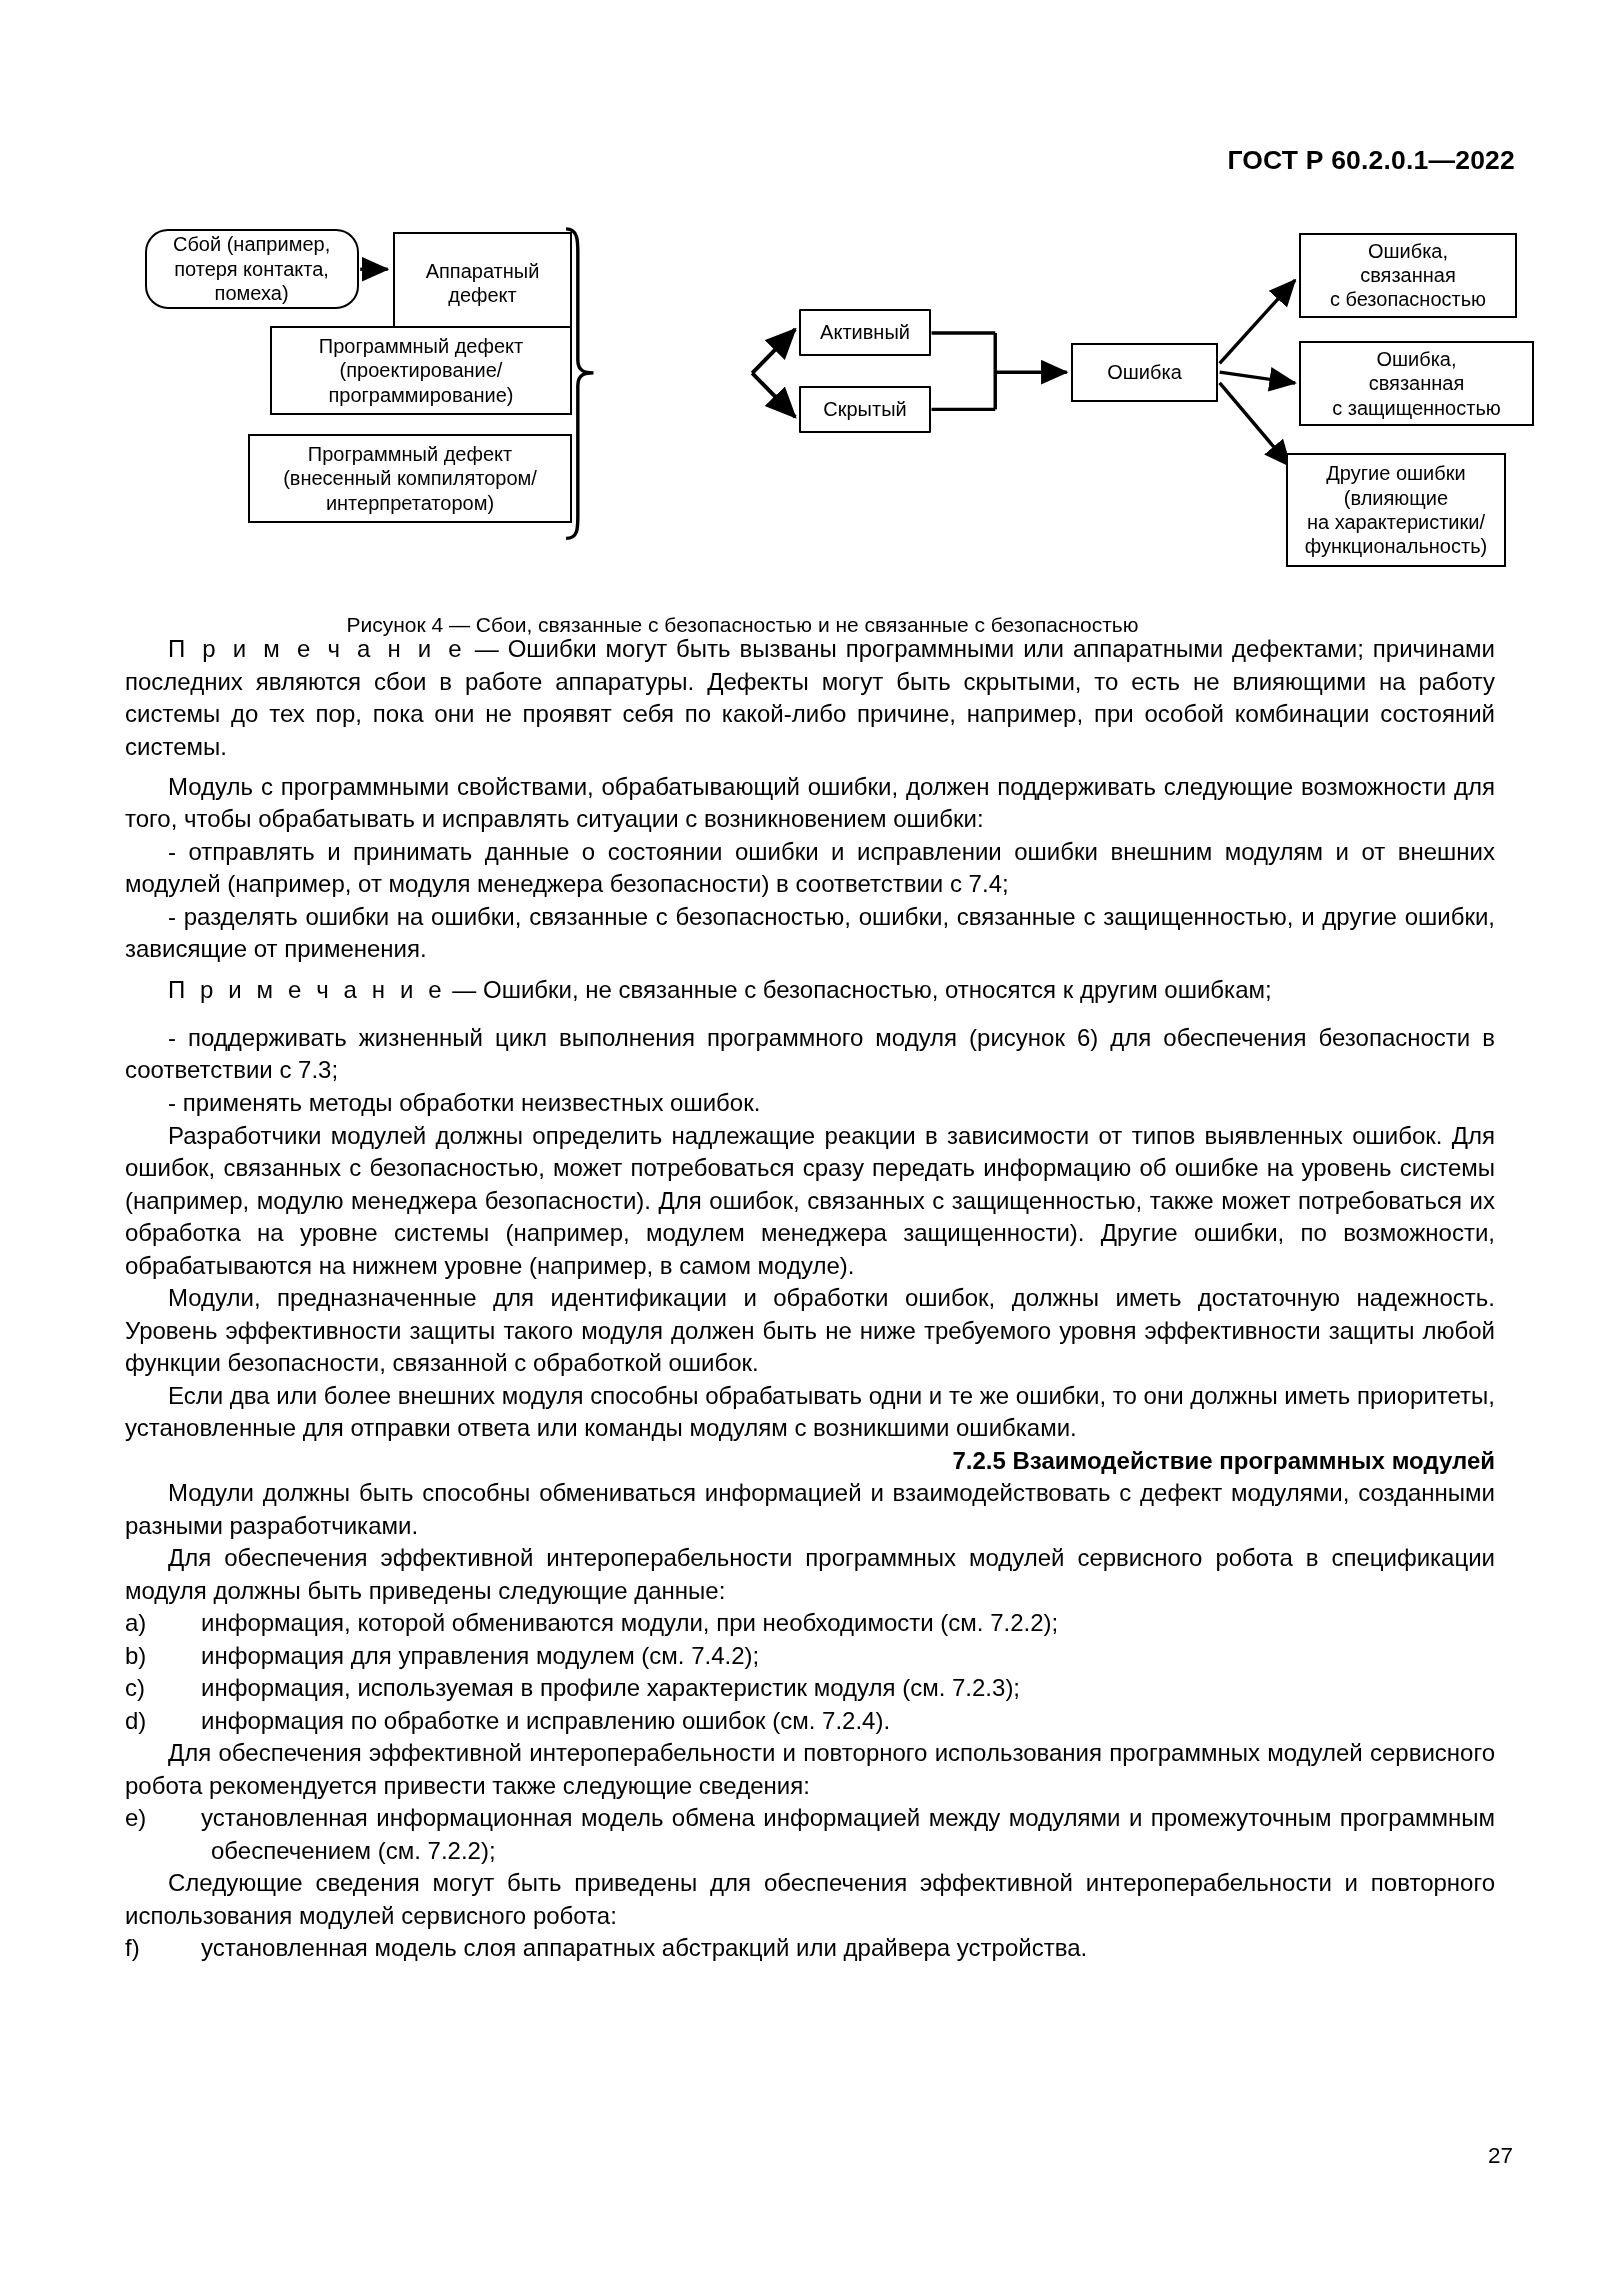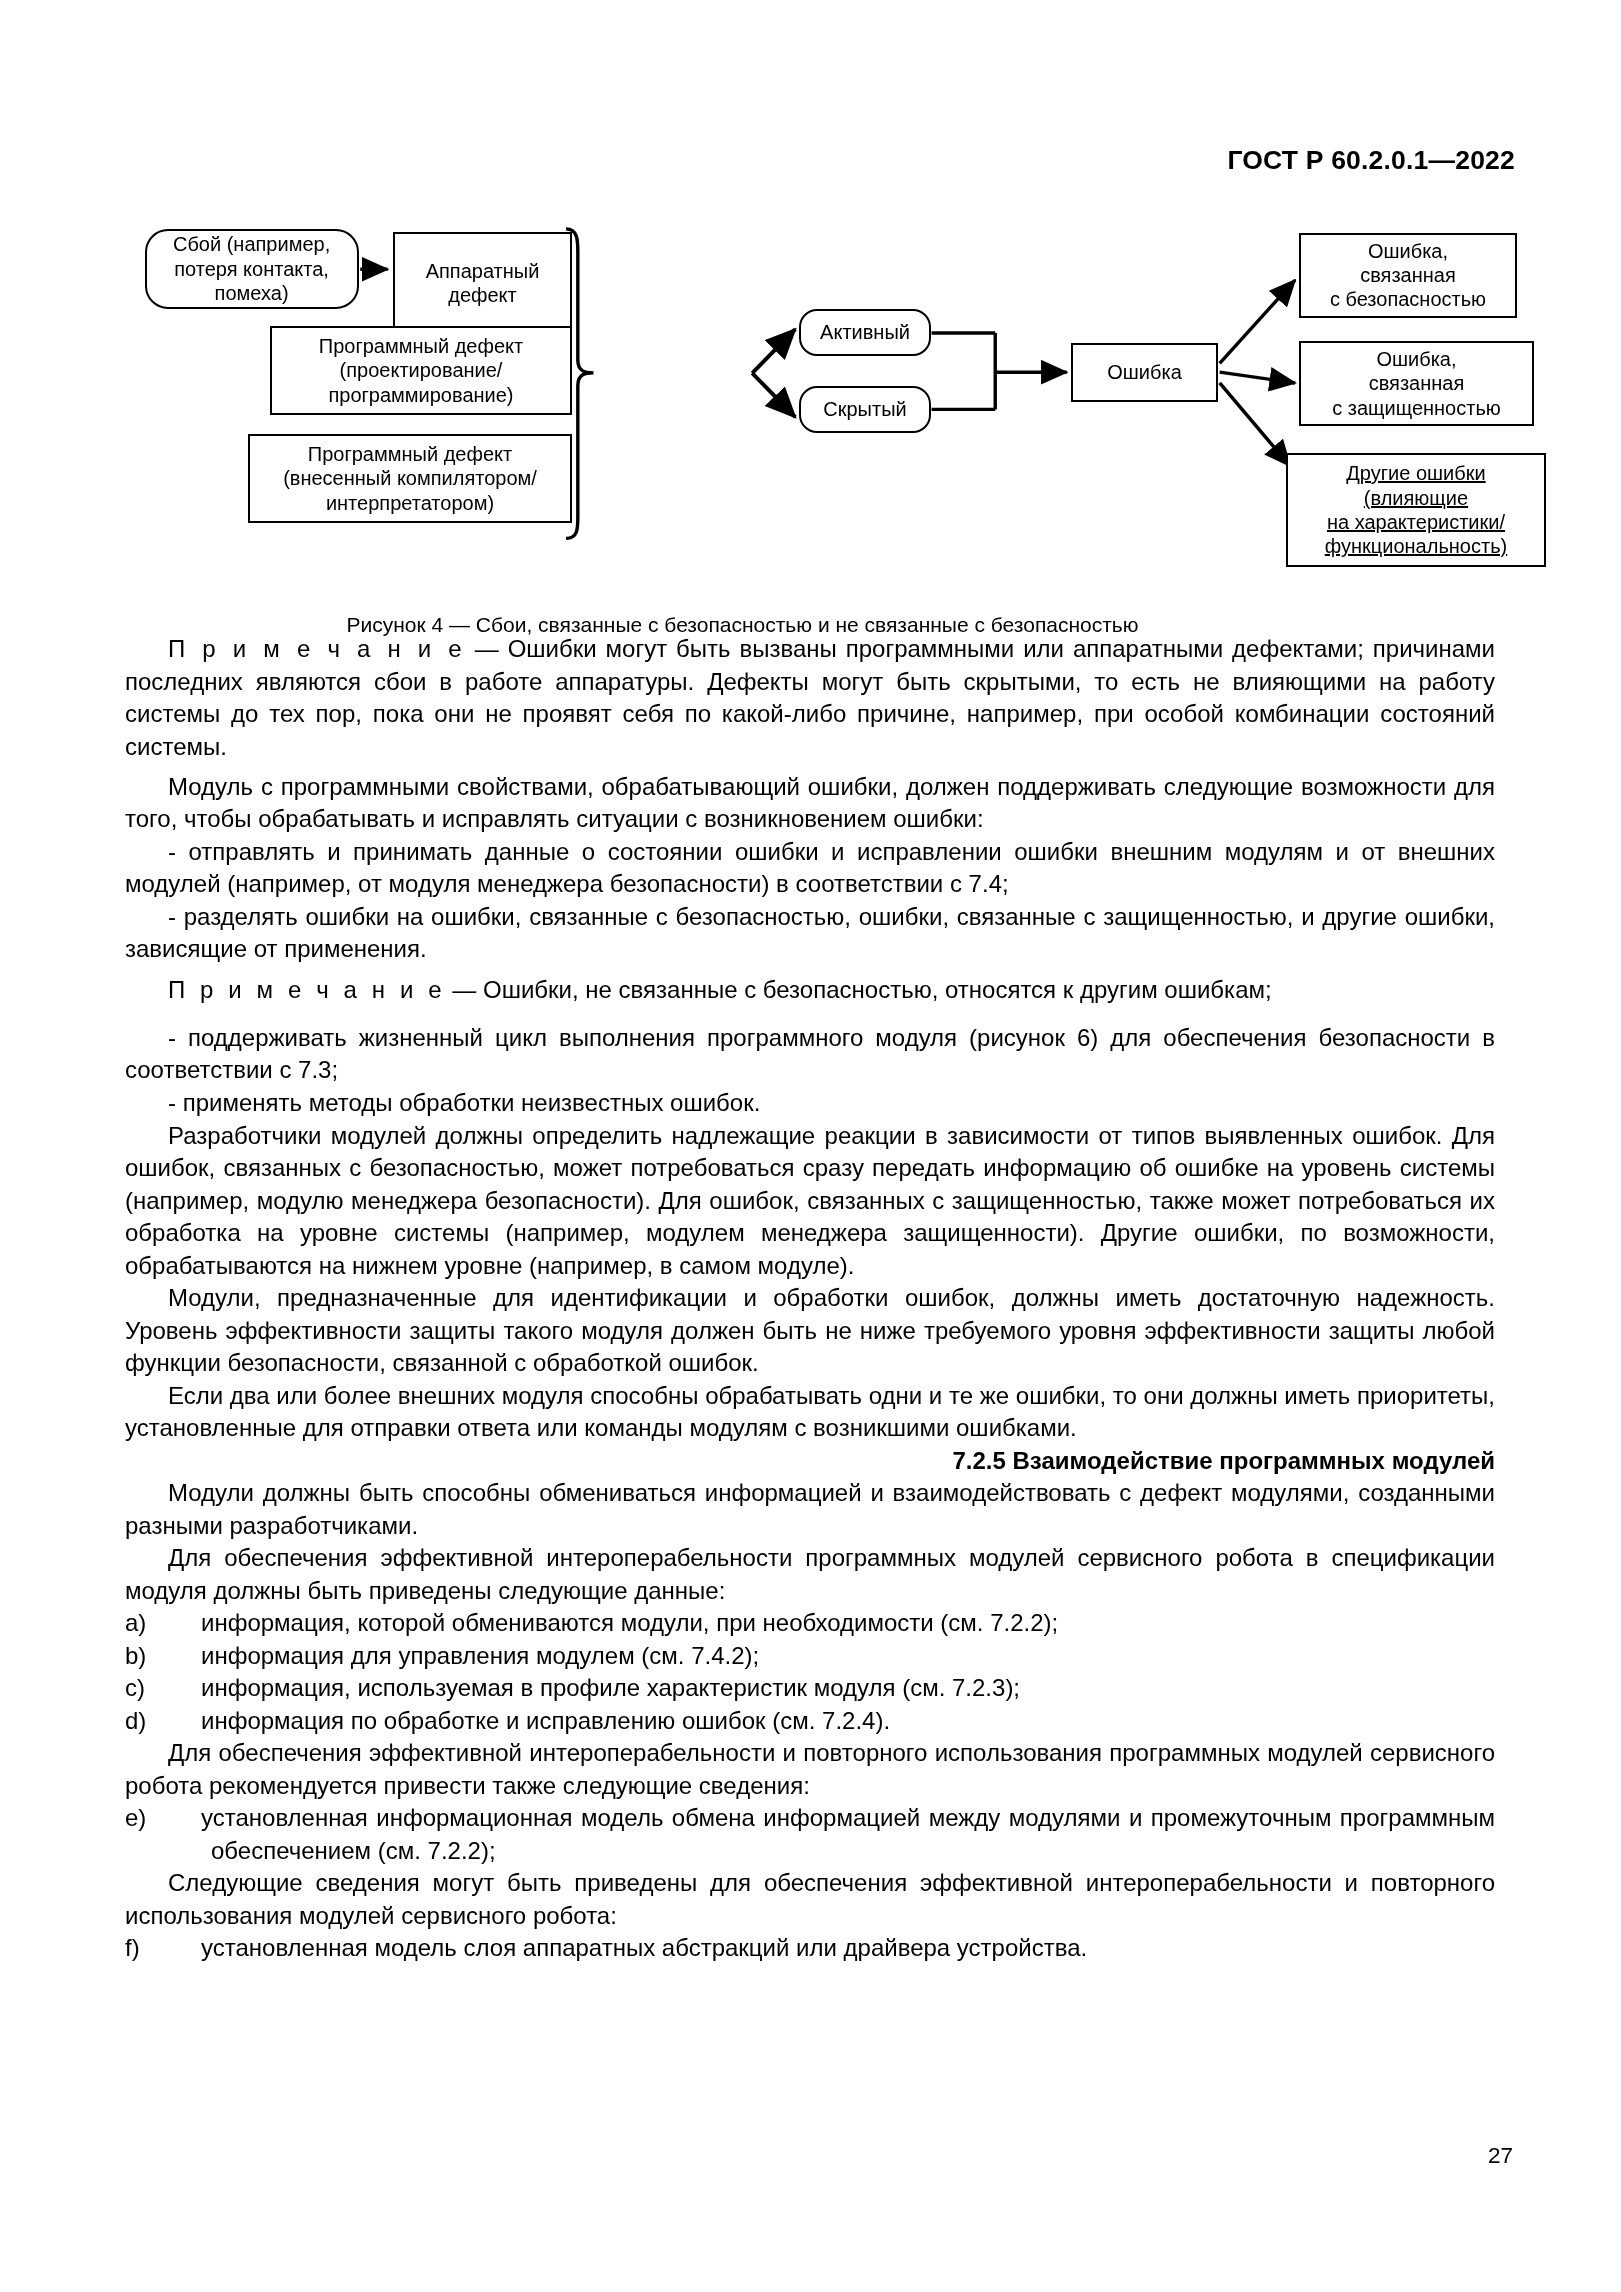--- a/index.html
+++ b/index.html
@@ -48,40 +48,40 @@
     border: 2.9px solid #000;
     background: #fff;
     display: flex;
     align-items: center;
     justify-content: center;
     text-align: center;
     font-size: 20px;
     line-height: 1.22;
     padding: 2px 5.9px;
   }
-  .fbox.round { border-radius: 18px; text-align: right; }
+  .fbox.round { border-radius: 1px; text-align: right; }
 
   
   #box-sboy      { left: 19.6px;  top: 5.9px;   width: 214px; height: 80px; border-radius: 23px; }
   #box-hwdef     { left: 268px; top: 9px;   width: 179px; height: 102px; }
   #box-swdef     { left: 145px; top: 103px; width: 302px; height: 89px; }
   #box-swdef2    { left: 123px; top: 211px; width: 324px; height: 89px; }
 
   
   .brace-svg { position: absolute; left: 431px; top: 0; width: 265px; height: 333px; }
 
   
   #box-active    { left: 674px; top: 86px;  width: 132px; height: 47px; }
   #box-hidden    { left: 674px; top: 163px; width: 132px; height: 47px; }
   #box-error     { left: 946px; top: 120px; width: 147px; height: 59px; }
 
   
   #box-safety    { left: 1174px; top: 9.8px;  width: 218px; height: 85px; }
   #box-security  { left: 1174px; top: 118px; width: 235px; height: 85px; }
-  #box-other     { left: 1161px; top: 230px; width: 260px; height: 114px; text-decoration: underline; }
+  #box-other     { left: 1161px; top: 230px; width: 220px; height: 114px; }
 
   .arrows-svg {
     position: absolute; left: 0; top: 0; width: 1372px; height: 363px;
     pointer-events: none;
   }
 
   .fig-caption {
     position: absolute;
     top: 613px;
     left: 0;

